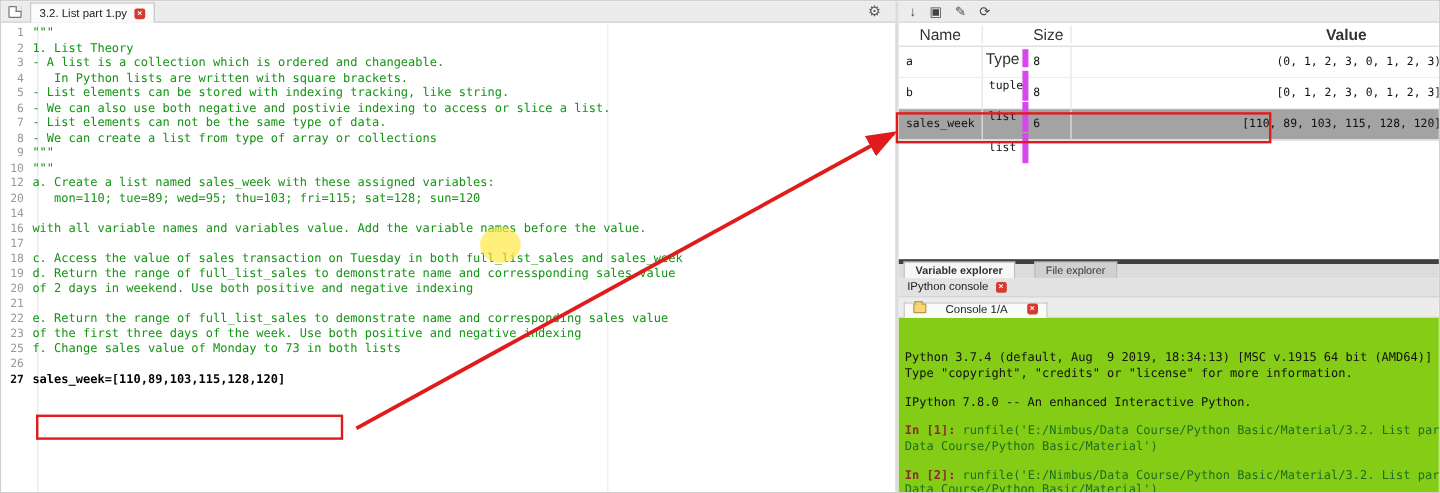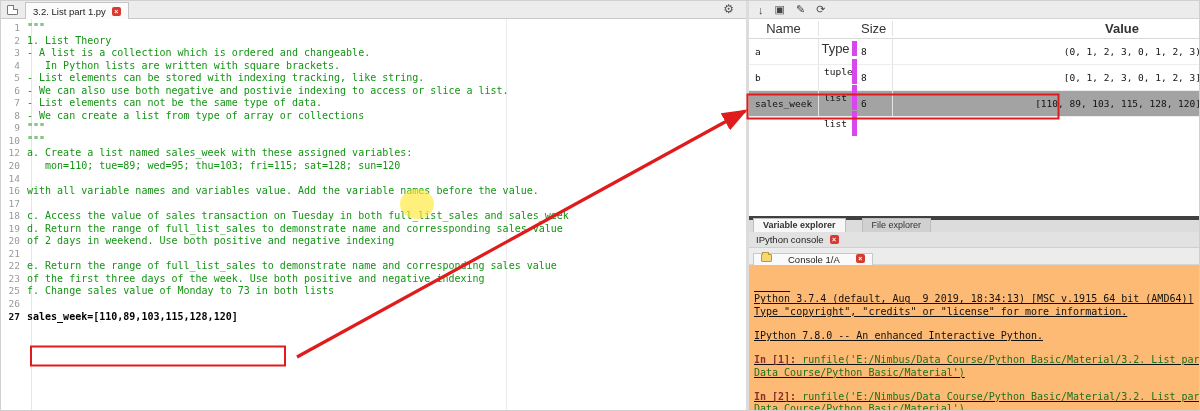--- a/index.html
+++ b/index.html
@@ -48,21 +48,21 @@
   .ve-tabs { position:absolute; left:0; top:215px; right:0; height:16px; background:#dcdcdc; border-top:4px solid #404040; display:flex; align-items:flex-end; padding-left:4px; gap:16px; }
   .ve-tab { font-size:9px; padding:1px 9px 2px; background:#d0d0d0; border:1px solid #bdbdbd; border-bottom:none; color:#333; }
   .ve-tab.active { background:#f7f7f7; font-weight:bold; }
 
   .con-title { position:absolute; left:0; top:231px; right:0; height:16px; background:#e2e2e2; border-bottom:1px solid #cfcfcf; display:flex; align-items:center; gap:6px; padding:0 7px; font-size:9.5px; color:#222; }
   .con-tabs { position:absolute; left:0; top:247px; right:0; height:17px; background:#ececec; border-bottom:1px solid #d5d5d5; }
   .con-tab { display:inline-flex; gap:16px; height:16px; margin-left:4px; margin-top:1px; background:#fafafa; border:1px solid #c8c8c8; border-bottom:none; padding:0 7px; font-size:9.5px; color:#222; }
   .folder-icon { width:11px; height:8px; background:#f7d774; border:1px solid #b89a3e; border-radius:1px; position:relative; }
   .folder-icon::before { content:""; position:absolute; left:0; top:-3px; width:5px; height:2px; background:#f7d774; border:1px solid #b89a3e; border-bottom:none; }
 
-  .console { position:absolute; left:0; top:264px; right:0; bottom:0; background:#fdba74; font-family:"DejaVu Sans Mono", monospace; font-size:10px; line-height:12.2px; padding:4px 5px; white-space:pre; overflow:hidden; color:#111;text-decoration:underline; }
+  .console { position:absolute; left:0; top:264px; right:0; bottom:0; background:#84cc16; font-family:"DejaVu Sans Mono", monospace; font-size:10px; line-height:12.2px; padding:4px 5px; white-space:pre; overflow:hidden; color:#111; }
   .con-line { min-height:12.2px; }
   .prompt { color:#8b2c2c; font-weight:bold; }
   .ccode { color:#1e6f1e; }
 
   
   .overlay { position:absolute; left:0; top:0; width:1200px; height:411px; pointer-events:none; z-index:50; }
 </style>
 </head>
 <body>
 

